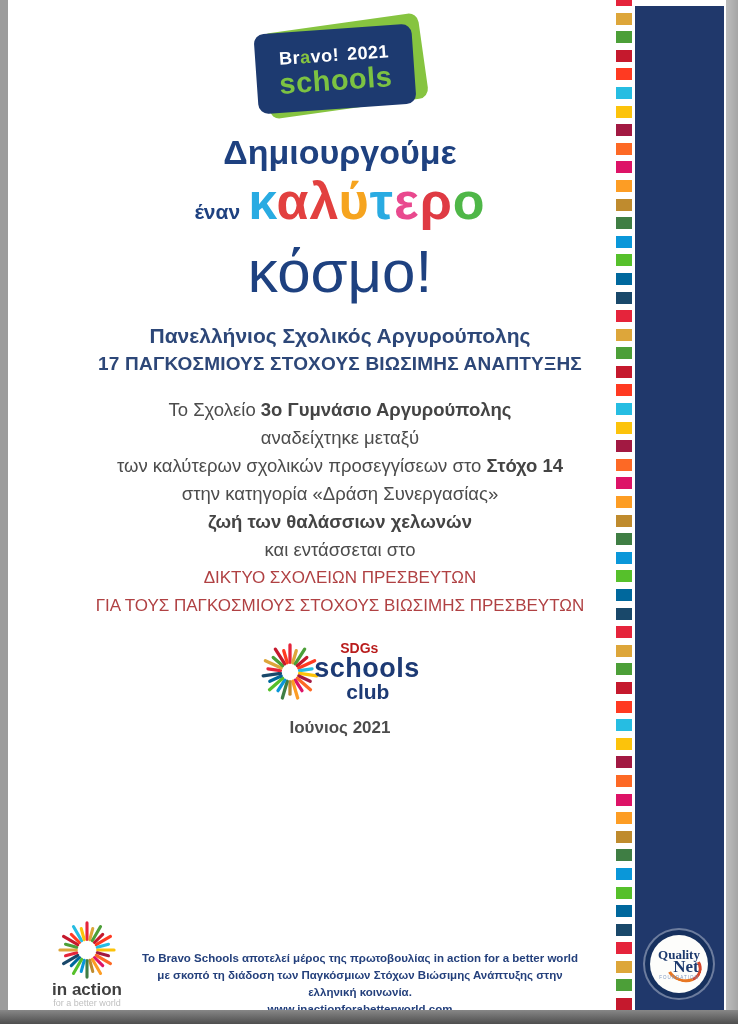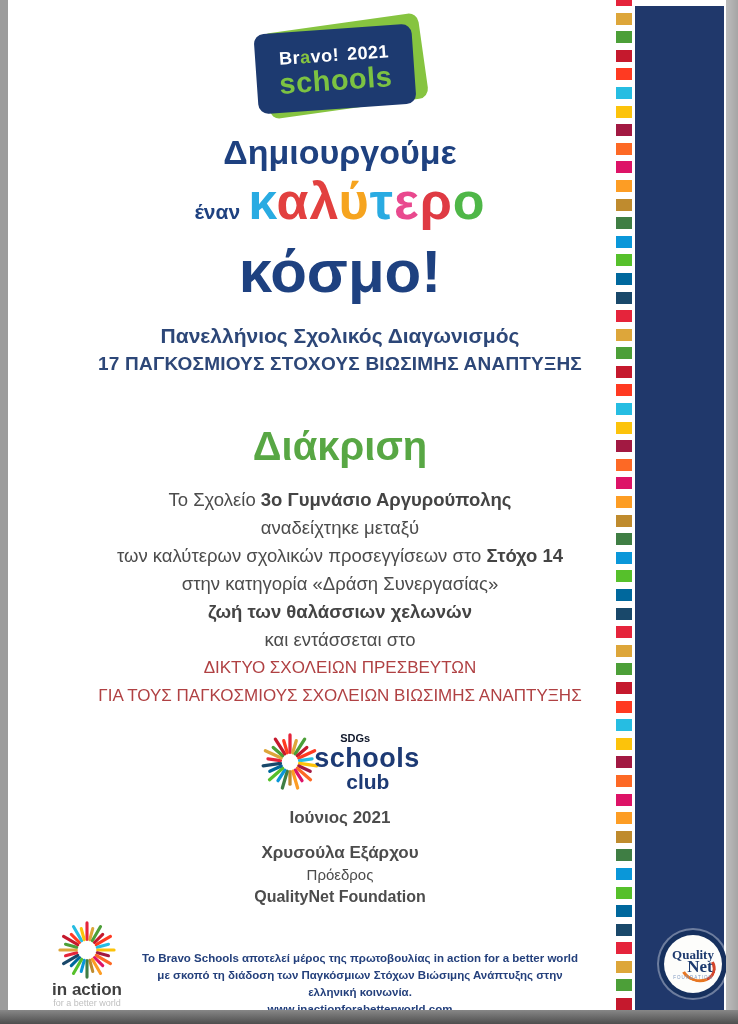--- a/index.html
+++ b/index.html
@@ -14,21 +14,21 @@
   .bottom-border{position:absolute;left:0;top:1010px;width:738px;height:14px;background:linear-gradient(#878787,#4e4e4e);z-index:7;}
 
   
   .sdg-strip{position:absolute;left:616px;top:-6px;width:16px;display:flex;flex-direction:column;gap:6.6px;z-index:3;}
   .sdg-sq{width:16px;height:12px;flex:0 0 auto;}
 
   
   .navy-bar{position:absolute;left:635px;top:6px;width:89px;height:1004px;background:#20386b;z-index:4;}
 
   
-  .qn-badge{position:absolute;left:24px;top:924px;width:68px;height:68px;border-radius:50%;
+  .qn-badge{position:absolute;left:10px;top:924px;width:68px;height:68px;border-radius:50%;
     background:#16305e;display:flex;align-items:center;justify-content:center;
     box-shadow:0 0 0 2px rgba(255,255,255,0.35);}
   .qn-inner{position:relative;width:58px;height:58px;border-radius:50%;background:#fdfdfb;
     display:flex;flex-direction:column;align-items:center;justify-content:center;overflow:hidden;
     font-family:"Liberation Serif",serif;color:#1d3a6e;}
   .qn-swirl{position:absolute;width:30px;height:24px;left:16px;top:17px;border-radius:50%;
     border:3px solid transparent;border-bottom-color:#e87722;border-right-color:#d4452a;
     transform:rotate(18deg);}
   .qn-quality{font-size:13px;font-weight:bold;line-height:12px;z-index:1;}
   .qn-net{font-size:17px;font-weight:bold;line-height:11px;margin-left:14px;z-index:1;}
@@ -48,39 +48,39 @@
   .bravo-line1{font-size:18px;font-weight:bold;color:#ffffff;letter-spacing:0.5px;}
   .bravo-line1 .a-green{color:#86c440;}
   .bravo-line1 .yr{margin-left:8px;}
   .bravo-schools{font-size:29px;font-weight:bold;color:#7cc242;line-height:28px;letter-spacing:0.5px;}
 
   
   .t1{margin-top:17px;font-size:34px;font-weight:bold;color:#1e4180;line-height:36px;}
   .t2{margin-top:2px;line-height:58px;white-space:nowrap;}
   .t2 .enan{font-size:21px;font-weight:bold;color:#1e4180;margin-right:8px;}
   .kal{font-size:52px;font-weight:bold;letter-spacing:1px;}
-  .t3{font-size:60px;font-weight:bold;color:#1e4180;line-height:58px;margin-top:0px;}
+  .t3{font-size:60px;font-weight:normal;color:#1e4180;line-height:58px;margin-top:0px;}
 
   
   .subtitle{margin-top:20px;color:#2d4778;font-weight:bold;}
   .subtitle .s1{font-size:21px;line-height:29px;}
   .subtitle .s2{font-size:19px;line-height:28px;}
   .subtitle .s3{font-size:19px;line-height:28px;letter-spacing:0.2px;}
 
   
   .diakrisi{margin-top:46px;font-size:40px;font-weight:bold;color:#58a744;line-height:44px;}
   .body-lines{margin-top:18px;font-size:18.5px;color:#4c4c4c;line-height:28px;}
   .body-lines b{color:#444444;}
   .network{color:#b04143;font-weight:normal;font-size:17px;line-height:28px;}
 
   
   .club-logo{margin-top:22px;display:flex;justify-content:center;align-items:center;}
   .club-burst{width:60px;height:60px;flex:0 0 auto;margin-right:-6px;}
   .club-text{text-align:left;color:#1d3a74;}
-  .club-sdgs{font-size:11px;font-weight:bold;color:#0f172a;margin-left:26px;line-height:13px;}
+  .club-sdgs{font-size:14px;font-weight:bold;color:#b91c1c;margin-left:26px;line-height:13px;}
   .club-schools{font-size:27px;font-weight:bold;line-height:26px;letter-spacing:0.5px;}
   .club-club{font-size:21px;font-weight:bold;line-height:21px;margin-left:32px;}
 
   
   .cert-date{margin-top:16px;font-size:17px;font-weight:bold;color:#4c4c4c;}
   .signature{margin-top:14px;color:#4c4c4c;line-height:22px;}
   .sig-name{font-size:17px;font-weight:bold;}
   .sig-role{font-size:15px;}
   .sig-org{font-size:16px;font-weight:bold;}
 
@@ -184,35 +184,34 @@
       </div>
     </div>
 
     <div class="t1">Δημιουργούμε</div>
     <div class="t2">
       <span class="enan">έναν</span><span class="kal"><span style="color: rgb(41, 171, 226);">κ</span><span style="color: rgb(226, 64, 63);">α</span><span style="color: rgb(226, 64, 63);">λ</span><span style="color: rgb(246, 164, 31);">ύ</span><span style="color: rgb(41, 171, 226);">τ</span><span style="color: rgb(233, 73, 142);">ε</span><span style="color: rgb(223, 58, 67);">ρ</span><span style="color: rgb(79, 183, 72);">ο</span></span>
     </div>
     <div class="t3">κόσμο!</div>
 
     <div class="subtitle">
-      <div class="s1">Πανελλήνιος Σχολικός Διαγωνισμός</div>
+      <div class="s1">Πανελλήνιος Σχολικός Αργυρούπολης</div>
       <div class="s3">17 ΠΑΓΚΟΣΜΙΟΥΣ ΣΤΟΧΟΥΣ ΒΙΩΣΙΜΗΣ ΑΝΑΠΤΥΞΗΣ</div>
     </div>
 
-    <div class="diakrisi">Διάκριση</div>
 
     <div class="body-lines">
       <div><span>Το Σχολείο </span><b>3ο Γυμνάσιο Αργυρούπολης</b></div>
       <div>αναδείχτηκε μεταξύ</div>
       <div><span>των καλύτερων σχολικών προσεγγίσεων στο </span><b>Στόχο 14</b></div>
       <div>στην κατηγορία «Δράση Συνεργασίας»</div>
       <div><b>ζωή των θαλάσσιων χελωνών</b></div>
       <div>και εντάσσεται στο</div>
       <div class="network">ΔΙΚΤΥΟ ΣΧΟΛΕΙΩΝ ΠΡΕΣΒΕΥΤΩΝ</div>
-      <div class="network">ΓΙΑ ΤΟΥΣ ΠΑΓΚΟΣΜΙΟΥΣ ΣΧΟΛΕΙΩΝ ΒΙΩΣΙΜΗΣ ΑΝΑΠΤΥΞΗΣ</div>
+      <div class="network">ΓΙΑ ΤΟΥΣ ΠΑΓΚΟΣΜΙΟΥΣ ΣΤΟΧΟΥΣ ΒΙΩΣΙΜΗΣ ΠΡΕΣΒΕΥΤΩΝ</div>
     </div>
 
     <div class="club-logo">
       <svg class="club-burst" viewBox="0 0 62 62">
           <line x1="31.00" y1="21.00" x2="31.00" y2="3.00" stroke="#e5243b" stroke-width="3.4" stroke-linecap="round"></line>
           <line x1="33.82" y1="21.41" x2="37.47" y2="8.97" stroke="#dda63a" stroke-width="3.4" stroke-linecap="round"></line>
           <line x1="36.41" y1="22.59" x2="46.14" y2="7.44" stroke="#4c9f38" stroke-width="3.4" stroke-linecap="round"></line>
           <line x1="38.56" y1="24.45" x2="48.35" y2="15.96" stroke="#c5192d" stroke-width="3.4" stroke-linecap="round"></line>
           <line x1="40.10" y1="26.85" x2="56.47" y2="19.37" stroke="#ff3a21" stroke-width="3.4" stroke-linecap="round"></line>
           <line x1="40.90" y1="29.58" x2="53.73" y2="27.73" stroke="#26bde2" stroke-width="3.4" stroke-linecap="round"></line>
@@ -234,25 +233,20 @@
           <line x1="28.18" y1="21.41" x2="24.53" y2="8.97" stroke="#ff3a21" stroke-width="3.4" stroke-linecap="round"></line>
         </svg>
       <div class="club-text">
         <div class="club-sdgs">SDGs</div>
         <div class="club-schools">schools</div>
         <div class="club-club">club</div>
       </div>
     </div>
 
     <div class="cert-date">Ιούνιος 2021</div>
-    <div class="signature">
-      <div class="sig-name">Χρυσούλα Εξάρχου</div>
-      <div class="sig-role">Πρόεδρος</div>
-      <div class="sig-org">QualityNet Foundation</div>
-    </div>
 
   </div>
 
   <div class="inaction">
     <svg class="inaction-burst" viewBox="0 0 62 62">
         <line x1="31.00" y1="20.00" x2="31.00" y2="3.00" stroke="#e5243b" stroke-width="3.2" stroke-linecap="round"></line>
         <line x1="33.85" y1="20.37" x2="36.94" y2="8.82" stroke="#dda63a" stroke-width="3.2" stroke-linecap="round"></line>
         <line x1="36.50" y1="21.47" x2="45.00" y2="6.75" stroke="#4c9f38" stroke-width="3.2" stroke-linecap="round"></line>
         <line x1="38.78" y1="23.22" x2="47.24" y2="14.76" stroke="#c5192d" stroke-width="3.2" stroke-linecap="round"></line>
         <line x1="40.53" y1="25.50" x2="55.25" y2="17.00" stroke="#ff3a21" stroke-width="3.2" stroke-linecap="round"></line>

